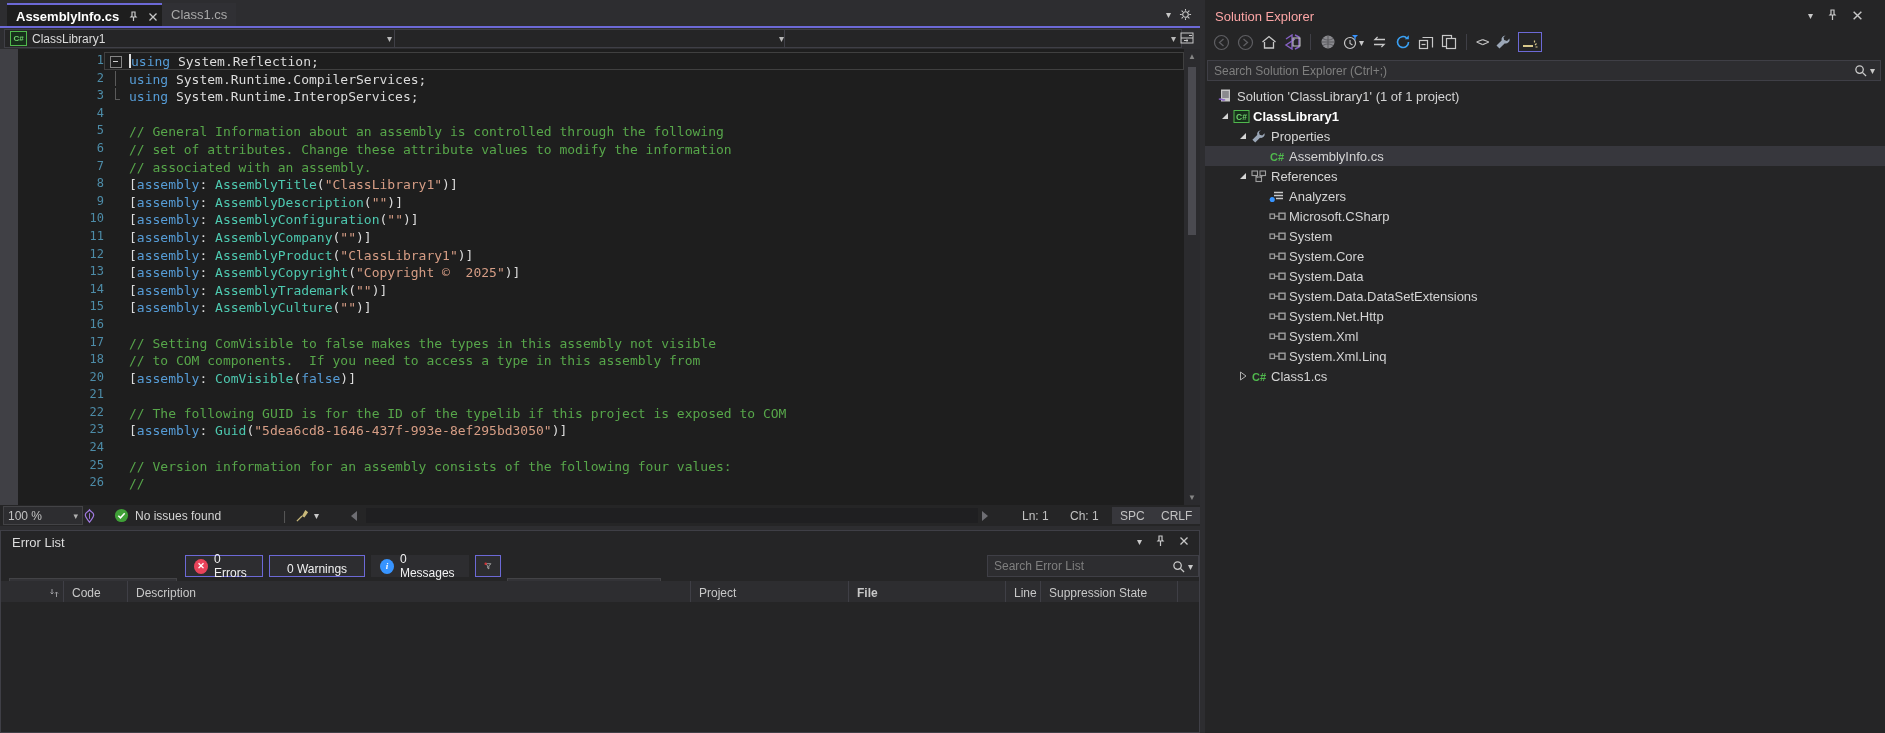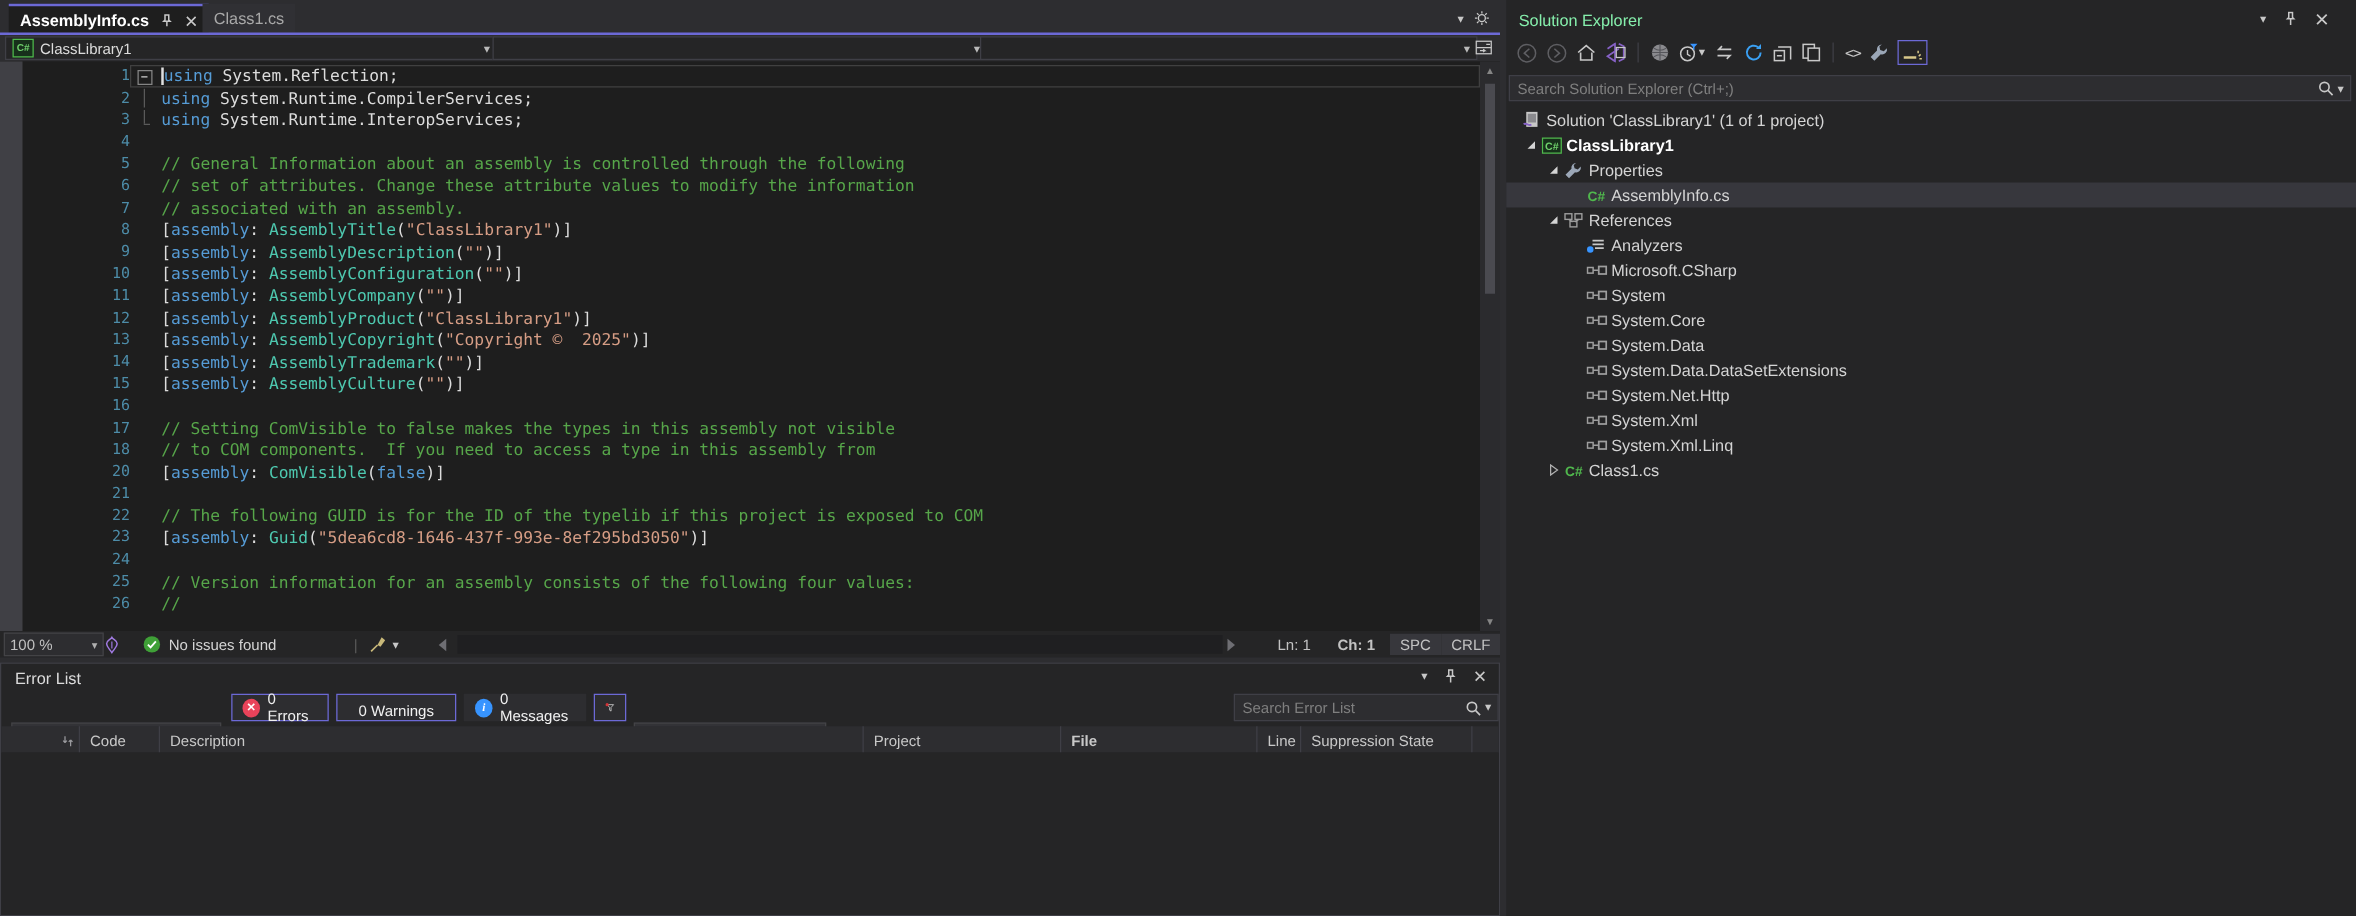--- a/index.html
+++ b/index.html
@@ -59,21 +59,21 @@
   #zoom-combo{left:3px;width:70px;border:1px solid #434346;background:#2d2d30;height:17px;top:1px;padding:0 4px;}
   #zoom-combo .chev{margin-left:auto;font-size:9px;color:#b0b0b0;}
   #ss-ext{left:82px;}
   #ss-health{left:114px;gap:6px;color:#d4d4d4;}
   #ss-sep{left:283px;color:#5a5a5a;}
   #ss-broom{left:295px;gap:4px;}
   #hscroll-track{position:absolute;left:366px;top:3px;width:612px;height:15px;background:#1f1f21;}
   .hArrow{position:absolute;top:6px;width:0;height:0;border-top:5px solid transparent;border-bottom:5px solid transparent;}
   #hleft{left:351px;border-right:6px solid #6e6e73;}
   #hright{left:982px;border-left:6px solid #6e6e73;}
-  #ss-ln{left:1022px;} #ss-ch{left:1070px;font-weight:bold;}
+  #ss-ln{left:1022px;} #ss-ch{left:1070px;}
   .ss-box{background:#37373c;padding:0 8px;height:17px;top:2px;display:flex;align-items:center;}
   #ss-spc{left:1112px;} #ss-crlf{left:1153px;}
 
   
   #errorlist{position:absolute;left:0;top:530px;width:1200px;height:203px;background:#252526;border:1px solid #3f3f46;box-sizing:border-box;}
   #el-title-row{position:absolute;left:0;top:0;width:100%;height:22px;}
   #el-title{position:absolute;left:11px;top:4px;font-size:13px;color:#dcdcdc;}
   #el-title-icons{position:absolute;right:10px;top:4px;display:flex;gap:13px;color:#c8c8c8;align-items:center;}
   #el-toolbar{position:absolute;left:0;top:23px;width:100%;height:26px;}
   .el-combo{position:absolute;top:1px;height:22px;background:#333337;border:1px solid #434346;
@@ -93,21 +93,21 @@
   #el-search{position:absolute;left:986px;top:1px;width:212px;height:22px;background:#2d2d30;border:1px solid #3f3f46;box-sizing:border-box;display:flex;align-items:center;}
   #el-header{position:absolute;left:0;top:50px;width:100%;height:21px;background:#2d2d30;display:flex;font-size:12px;color:#c8c8c8;}
   .el-col{border-right:1px solid #3f3f46;box-sizing:border-box;padding:3px 0 0 8px;height:21px;display:flex;align-items:center;}
   #el-body{position:absolute;left:0;top:71px;bottom:0;width:100%;background:#252526;}
   input.searchbox{flex:1;background:transparent;border:none;outline:none;color:#c8c8c8;font-size:12px;padding:0 6px;font-family:"Liberation Sans",sans-serif;}
   input.searchbox::placeholder{color:#7f7f7f;}
   .search-icons{display:flex;align-items:center;gap:3px;padding-right:5px;color:#c8c8c8;}
 
   
   #solution-explorer{position:absolute;left:1205px;top:0;width:680px;height:733px;background:#252526;}
-  #se-title{position:absolute;left:10px;top:9px;font-size:13px;color:#86efac;}
+  #se-title{position:absolute;left:10px;top:9px;font-size:13px;color:#fca5a5;}
   #se-title-icons{position:absolute;right:22px;top:9px;display:flex;gap:14px;align-items:center;color:#c8c8c8;}
   #se-toolbar{position:absolute;left:8px;top:30px;height:24px;display:flex;align-items:center;gap:7px;color:#c8c8c8;}
   .tb-sep{width:1px;height:16px;background:#3f3f46;margin:0 2px;}
   .tb-btn{display:flex;align-items:center;}
   #se-preview{border:1px solid #6c69d6;padding:2px 3px;}
   #se-search{position:absolute;left:2px;top:60px;right:4px;height:21px;background:#2d2d30;border:1px solid #3f3f46;box-sizing:border-box;display:flex;align-items:center;}
   #se-tree{position:absolute;left:0;top:86px;right:0;}
   .se-row{height:20px;display:flex;align-items:center;font-size:13px;color:#d4d4d4;}
   .se-row.sel{background:#37373d;}
   .se-arrow{flex:0 0 16px;display:flex;align-items:center;justify-content:center;}

